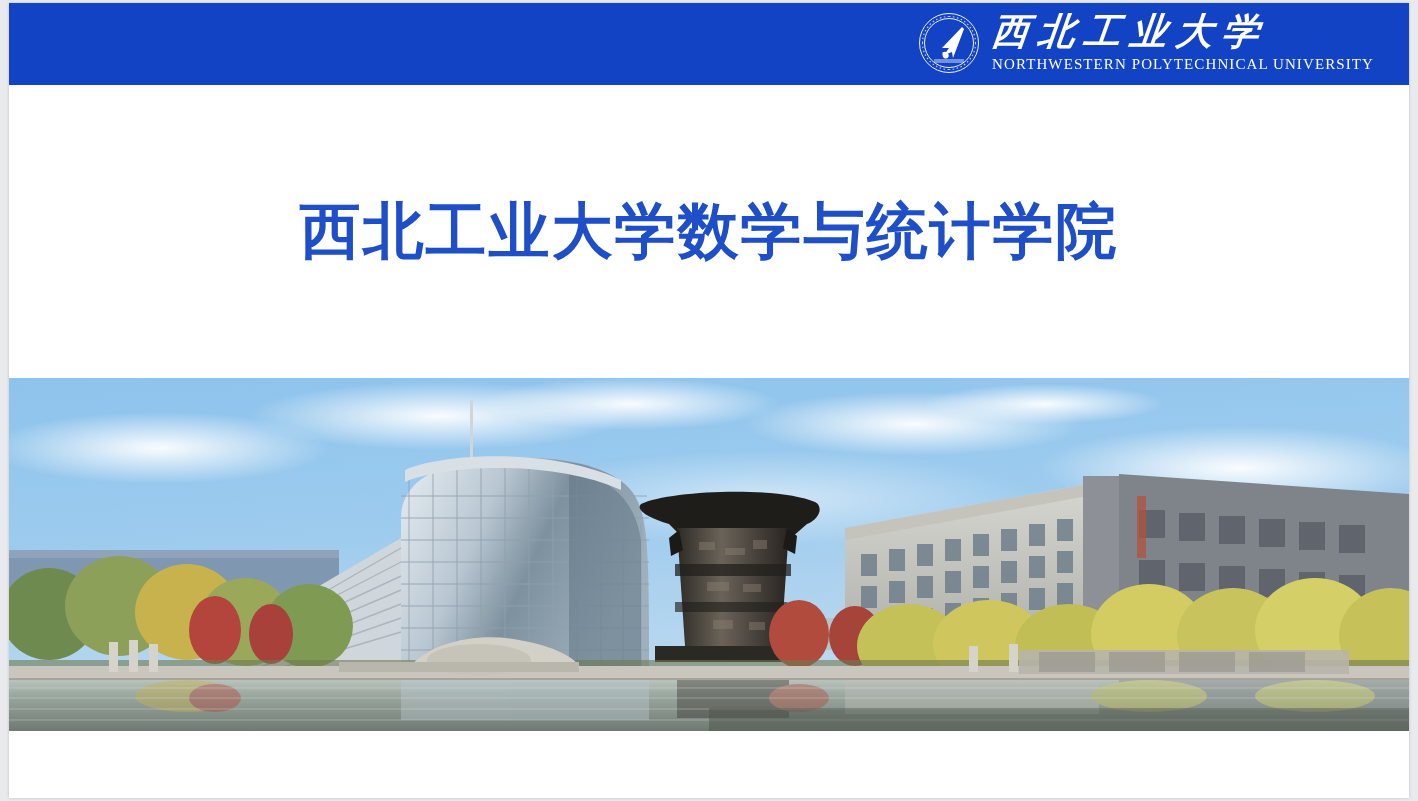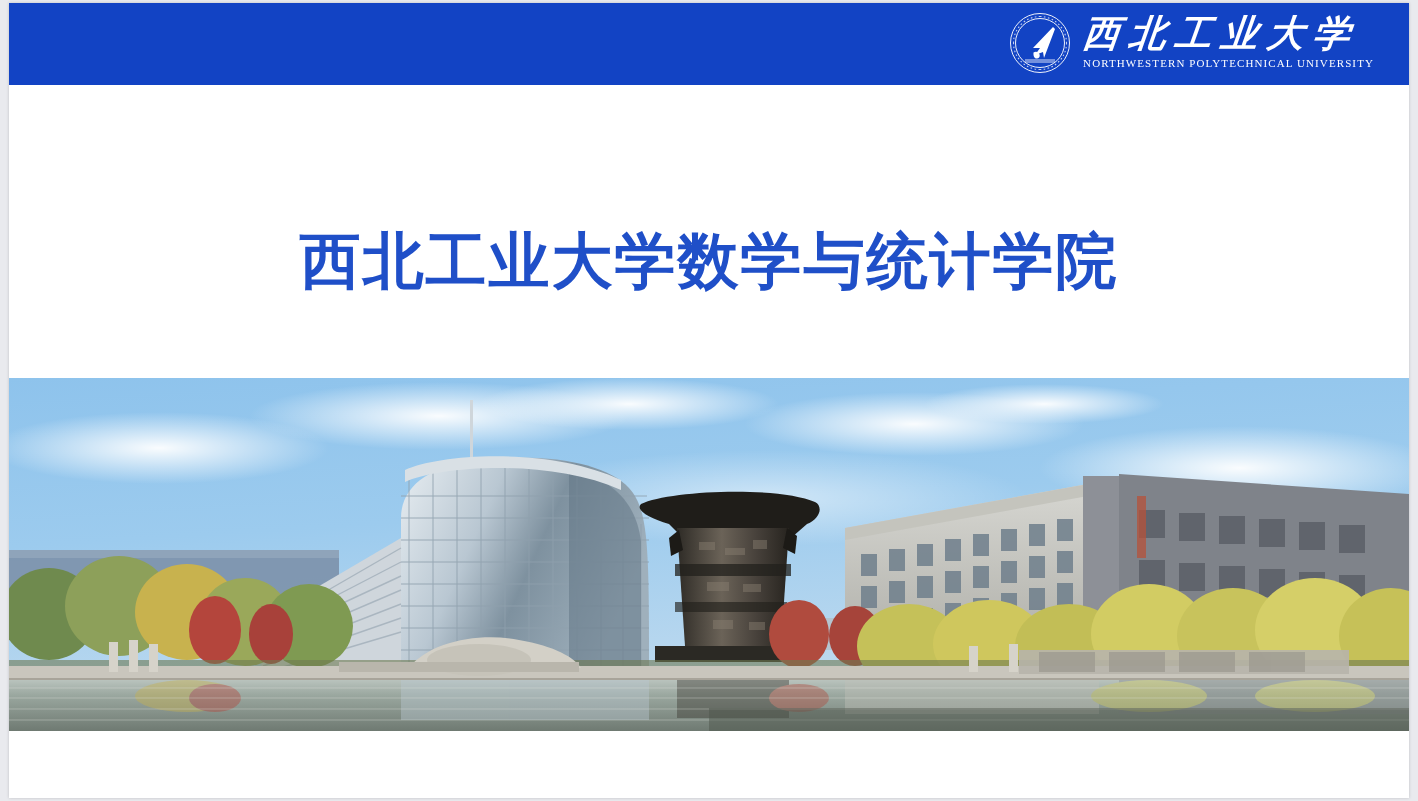--- a/index.html
+++ b/index.html
@@ -77,40 +77,39 @@
     font-size: 37px;
     letter-spacing: 9px;
     line-height: 1.05;
     white-space: nowrap;
     transform: skewX(-6deg);
   }
 
   .brand-en {
     color: #ffffff;
     font-family: "Liberation Serif", serif;
-    font-size: 11px;
+    font-size: 15px;
     letter-spacing: 1.1px;
     line-height: 1.2;
     margin-top: 3px;
     white-space: nowrap;
   }
 
   
   .title-block {
     position: absolute;
     left: 0;
     top: 82px;
     width: 1400px;
     height: 293px;
     display: flex;
     flex-direction: column;
     align-items: center;
     justify-content: center;
     background: #ffffff;
-    margin-top: 30px;
   }
 
   .title-line {
     color: #1f4fc8;
     font-family: "DejaVu Sans", "Liberation Sans", sans-serif;
     font-weight: 700;
     font-size: 61px;
     letter-spacing: 2px;
     line-height: 1.32;
     white-space: nowrap;

